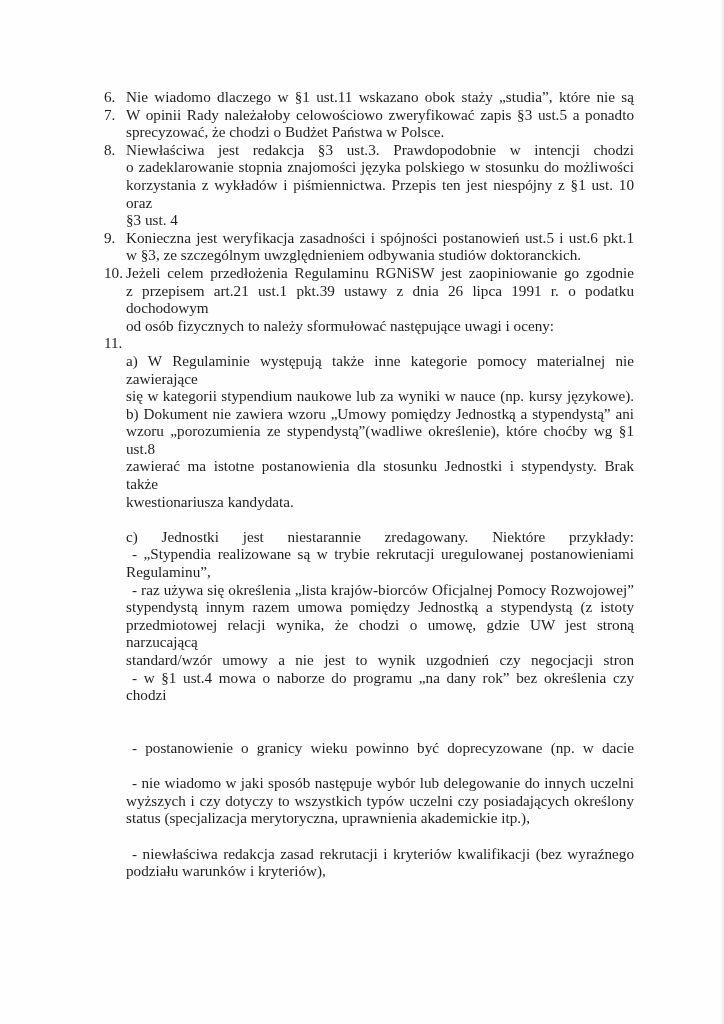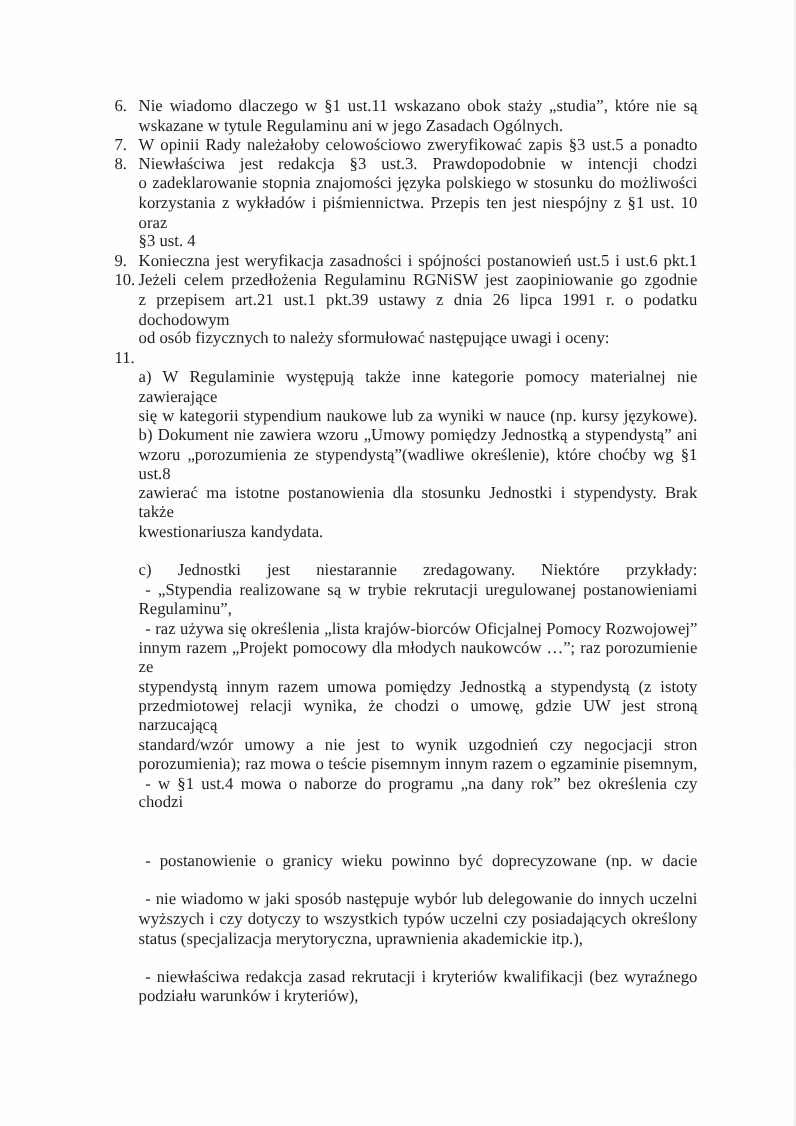--- a/index.html
+++ b/index.html
@@ -31,39 +31,40 @@
 </style>
 </head>
 <body>
 
 <div class="page">
   <div class="content">
 
     <div class="item">
       <span class="num">6.</span>
       <span class="line jl">Nie wiadomo dlaczego w §1 ust.11 wskazano obok staży „studia”, które nie są</span>
-      <span class="line">wskazane w tytule Regulaminu ani w jego Zasadach Ogólnych.</span>
     </div>
 
     <div class="item">
       <span class="num">7.</span>
       <span class="line jl">W opinii Rady należałoby celowościowo zweryfikować zapis §3 ust.5 a ponadto</span>
+      <span class="line">sprecyzować, że chodzi o Budżet Państwa w Polsce.</span>
     </div>
 
     <div class="item">
       <span class="num">8.</span>
       <span class="line jl">Niewłaściwa jest redakcja §3 ust.3. Prawdopodobnie w intencji chodzi</span>
       <span class="line jl">o zadeklarowanie stopnia znajomości języka polskiego w stosunku do możliwości</span>
       <span class="line jl">korzystania z wykładów i piśmiennictwa. Przepis ten jest niespójny z §1 ust. 10 oraz</span>
       <span class="line">§3 ust. 4</span>
     </div>
 
     <div class="item">
       <span class="num">9.</span>
       <span class="line jl">Konieczna jest weryfikacja zasadności i spójności postanowień ust.5 i ust.6 pkt.1</span>
+      <span class="line">w §3, ze szczególnym uwzględnieniem odbywania studiów doktoranckich.</span>
     </div>
 
     <div class="item">
       <span class="num">10.</span>
       <span class="line jl">Jeżeli celem przedłożenia Regulaminu RGNiSW jest zaopiniowanie go zgodnie</span>
       <span class="line jl">z przepisem  art.21 ust.1 pkt.39 ustawy z dnia 26 lipca 1991 r. o podatku dochodowym</span>
       <span class="line">od osób fizycznych to należy sformułować następujące uwagi i oceny:</span>
     </div>
 
     <div class="item">
@@ -95,25 +96,23 @@
           <span>przykłady:</span>
         </div>
 
         <div>
           <span class="line jl ind">- „Stypendia realizowane są w trybie rekrutacji uregulowanej postanowieniami</span>
           <span class="line">Regulaminu”,</span>
         </div>
 
         <div>
           <span class="line jl ind">- raz używa się określenia „lista krajów-biorców Oficjalnej Pomocy Rozwojowej”</span>
-          <span class="line jl">innym razem „Projekt pomocowy dla młodych naukowców …”; raz porozumienie ze</span>
           <span class="line jl">stypendystą innym razem umowa pomiędzy Jednostką a stypendystą (z istoty</span>
           <span class="line jl">przedmiotowej relacji wynika, że chodzi o umowę, gdzie UW jest stroną narzucającą</span>
           <span class="line jl">standard/wzór umowy a nie jest to wynik uzgodnień czy negocjacji stron</span>
-          <span class="line jl">porozumienia); raz mowa o teście pisemnym innym razem o egzaminie pisemnym,</span>
         </div>
 
         <div>
           <span class="line jl ind">- w §1 ust.4 mowa o naborze do programu „na dany rok” bez określenia czy chodzi</span>
         </div>
 
         <div class="gap"></div>
 
 
         <div class="gap"></div>

